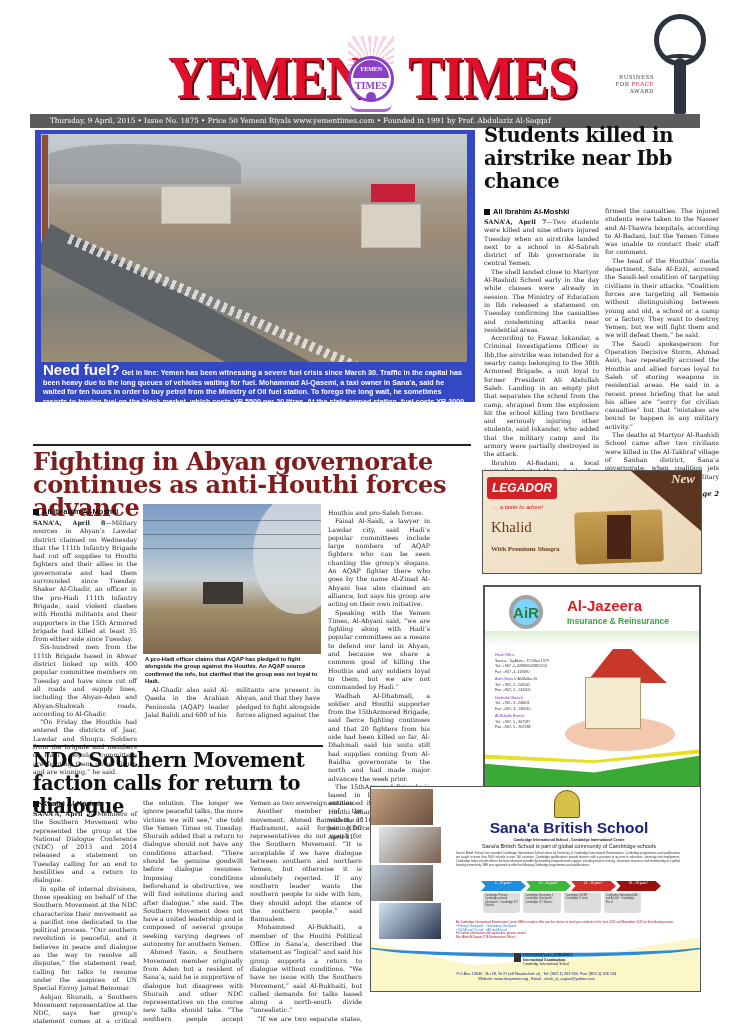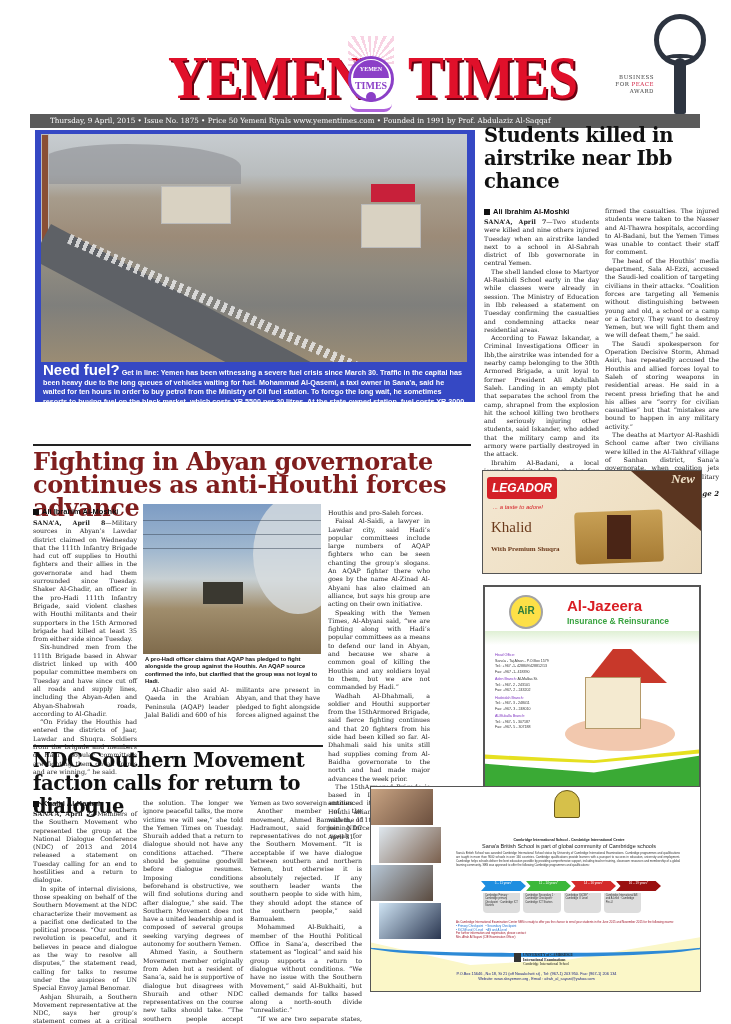--- a/index.html
+++ b/index.html
@@ -78,22 +78,22 @@
   .ad-legador .tagline { position: absolute; left: 10px; top: 33px; font-size: 6px; font-style: italic; color: #d42027; font-family: "Liberation Sans", sans-serif; }
   .ad-legador .product { position: absolute; left: 8px; top: 48px; font-family: "Liberation Serif", serif; font-size: 15px; color: #6b3a1c; }
   .ad-legador .sub { position: absolute; left: 8px; top: 74px; font-family: "Liberation Serif", serif; font-size: 7px; font-weight: bold; color: #6b3a1c; }
   .ad-legador .corner { position: absolute; right: 0; top: 0; width: 70px; height: 60px; background: #5a3520; clip-path: polygon(0 0, 100% 0, 100% 100%); }
   .ad-legador .new { position: absolute; right: 6px; top: 0; font-family: "Liberation Serif", serif; font-style: italic; font-weight: bold; font-size: 13px; color: #f0e2c8; }
   .ad-legador .box { position: absolute; left: 92px; top: 40px; width: 88px; height: 52px; background: linear-gradient(180deg,#c8a055,#a67b34);
     border-radius: 4px; transform: rotate(-2deg); }
   .ad-legador .box-label { position: absolute; left: 124px; top: 44px; width: 24px; height: 44px; background: #4a2516; }
 
   .ad-jazeera { position: absolute; left: 483px; top: 585px; width: 218px; height: 212px; border: 2px solid #555; overflow: hidden; background: #fff; }
-  .ad-jazeera .emblem { position: absolute; left: 24px; top: 8px; width: 34px; height: 34px; border-radius: 50%; border: 2px solid #a3a3a3;
-    background: #fde047; color: #2f7d3a; font-family: "Liberation Sans", sans-serif; font-weight: bold; font-size: 10px; text-align: center; line-height: 28px; }
+  .ad-jazeera .emblem { position: absolute; left: 24px; top: 8px; width: 34px; height: 34px; border-radius: 50%; border: 4px solid #a3a3a3;
+    background: #7dd3fc; color: #2f7d3a; font-family: "Liberation Sans", sans-serif; font-weight: bold; font-size: 15px; text-align: center; line-height: 28px; }
   .ad-jazeera .title { position: absolute; left: 82px; top: 10px; font-family: "Liberation Sans", sans-serif; font-weight: bold; font-size: 15px; color: #d91e24; }
   .ad-jazeera .subtitle { position: absolute; left: 82px; top: 29px; font-family: "Liberation Sans", sans-serif; font-weight: bold; font-size: 8.5px; color: #3aa341; }
   .ad-jazeera .band { position: absolute; left: 0; top: 44px; width: 218px; height: 14px; background: linear-gradient(180deg, #dff0d4, #fff); }
   .ad-jazeera .info { position: absolute; left: 10px; top: 66px; width: 70px; font-family: "Liberation Sans", sans-serif; font-size: 3.6px; line-height: 5.5px; color: #333; }
   .ad-jazeera .info .lbl { color: #7b2fbf; }
   .ad-jazeera .house { position: absolute; left: 100px; top: 90px; width: 56px; height: 52px; background: #f4ead0; border: 1px solid #b59a6a; }
   .ad-jazeera .roof { position: absolute; left: 92px; top: 62px; width: 90px; height: 34px; background: #c8382a; clip-path: polygon(10% 100%, 40% 0, 60% 0, 100% 100%); }
   .ad-jazeera .hands { position: absolute; left: 80px; top: 130px; width: 110px; height: 34px; border-radius: 50%; background: #f2c8ae; }
   .ad-jazeera .green { position: absolute; left: 0; top: 168px; width: 218px; height: 44px; background: #3aaa35; clip-path: polygon(0 20%, 50% 40%, 100% 0, 100% 100%, 0 100%); }
   .ad-jazeera .yellow { position: absolute; left: 0; top: 162px; width: 218px; height: 14px; background: #e6e020; clip-path: polygon(0 40%, 50% 80%, 100% 0, 100% 30%, 50% 100%, 0 70%); }
@@ -268,20 +268,21 @@
 </div>
 
 <div class="ad-sbs">
   <div class="cream"></div>
   <div class="swoosh"></div>
   <div class="kid" style="top:2px;"></div>
   <div class="kid" style="top:40px;left:8px;background:linear-gradient(135deg,#dfe8ef,#7a5f4c);"></div>
   <div class="kid" style="top:78px;background:linear-gradient(135deg,#b8c9d9,#5a4a3e);"></div>
   <div class="kid" style="top:116px;left:8px;background:linear-gradient(135deg,#cfe4f4,#2a3650);"></div>
   <div class="crest"></div>
+  <div class="name">Sana'a British School</div>
   <div class="t1">Cambridge International School - Cambridge International Centre</div>
   <div class="t2">Sana'a British School is part of global community of Cambridge schools</div>
   <div class="body">Sana'a British School was awarded Cambridge International School status by University of Cambridge International Examinations. Cambridge programmes and qualifications are taught in more than 9000 schools in over 160 countries. Cambridge qualifications provide learners with a passport to success in education, university and employment. Cambridge helps schools deliver the best education possible by providing comprehensive support, including teacher training, classroom resources and membership of a global learning community. SBS was approved to offer the following Cambridge programmes and qualifications:</div>
   <div class="stages">
     <div class="stage" style="background:#1e8ee0;"><span>5 – 11 years*</span></div>
     <div class="stage" style="background:#3cb83a;"><span>11 – 14 years*</span></div>
     <div class="stage" style="background:#d42a2a;"><span>14 – 16 years*</span></div>
     <div class="stage" style="background:#9a1010;"><span>16 – 19 years*</span></div>
   </div>
   <div class="boxes">

